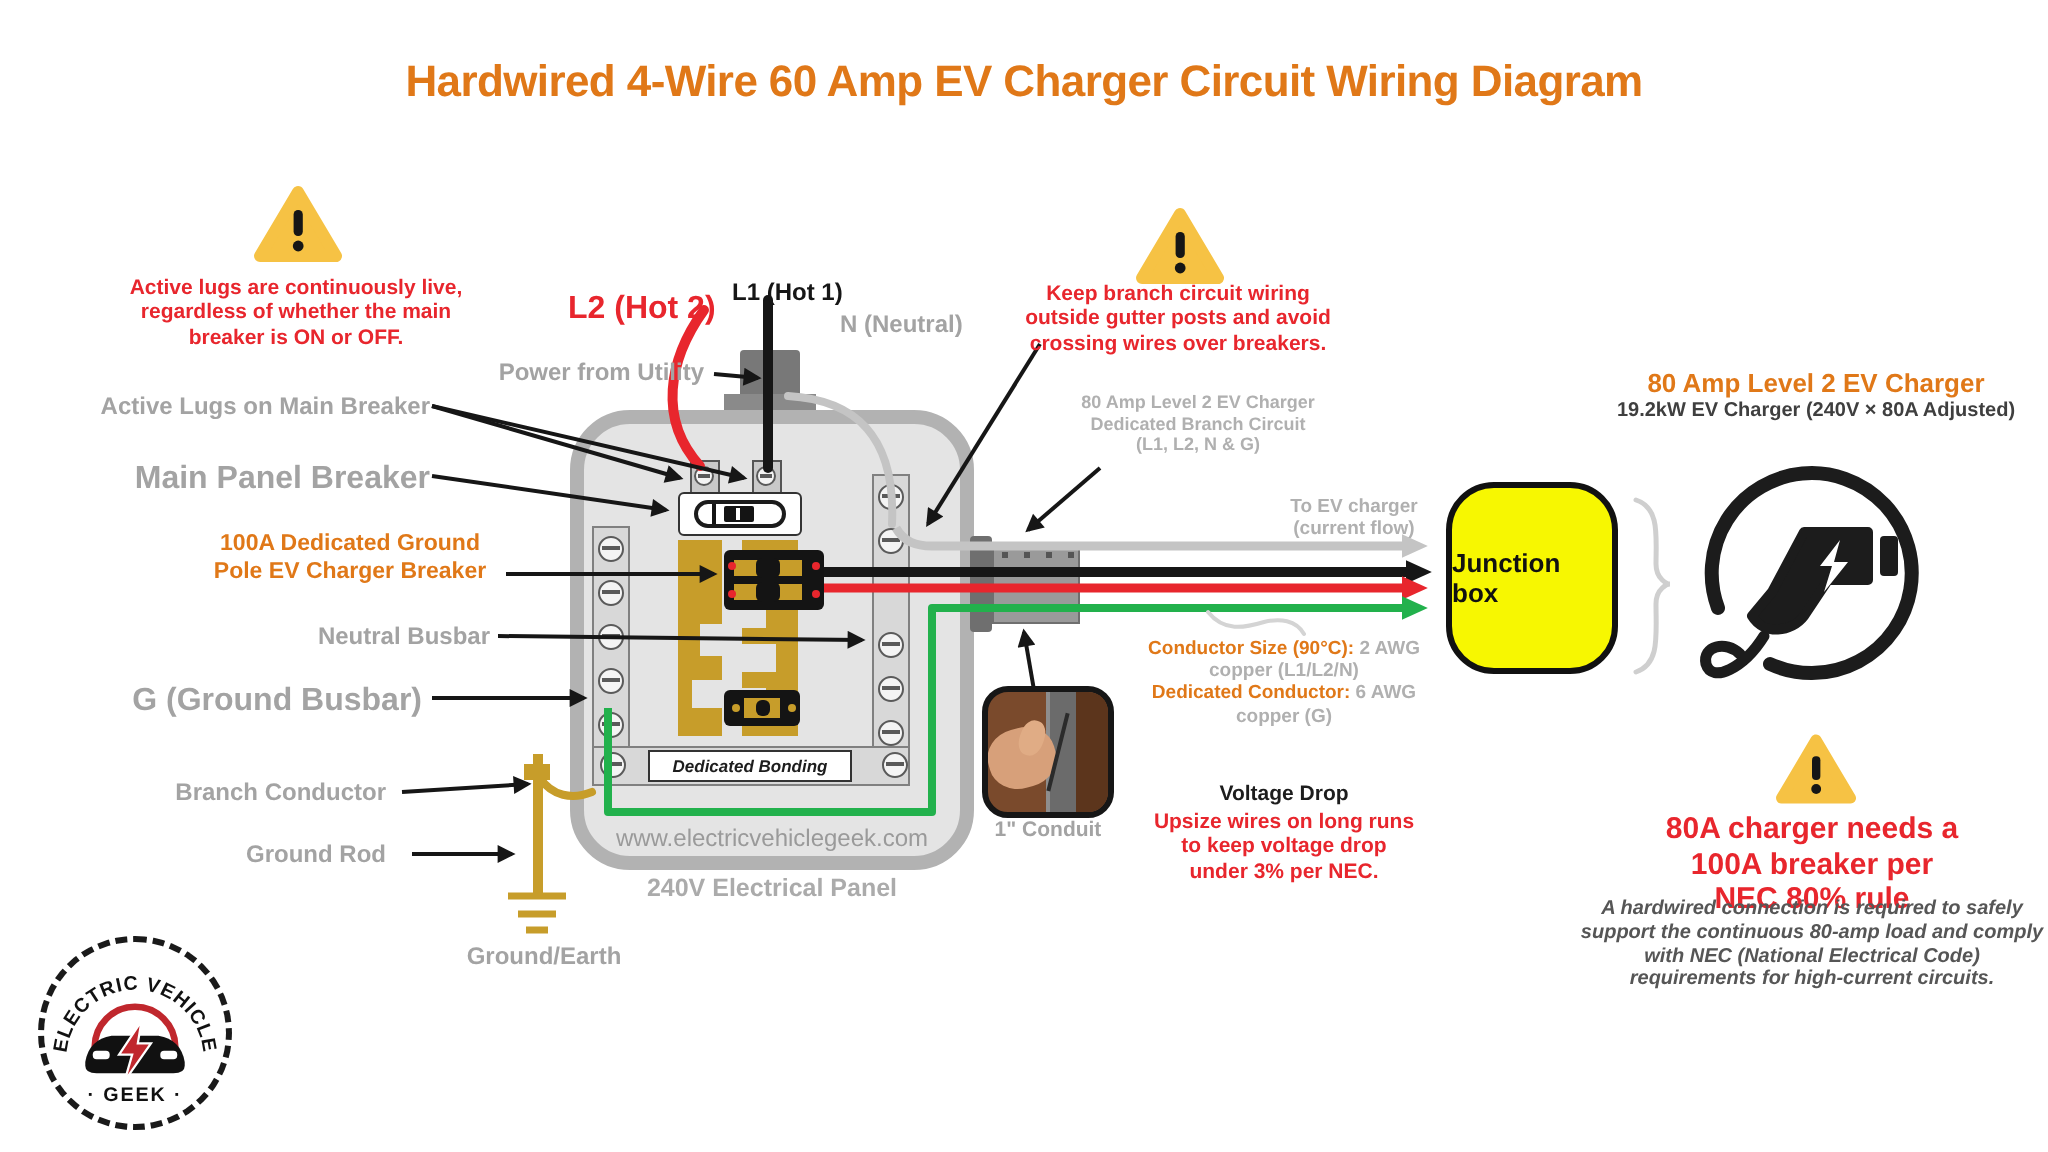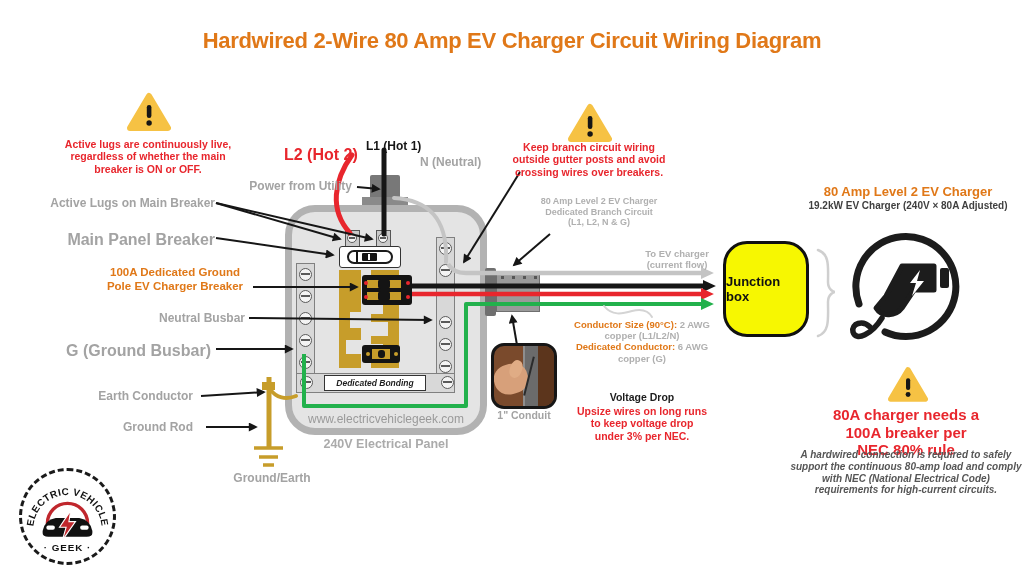--- a/index.html
+++ b/index.html
@@ -34,21 +34,21 @@
   
   .logo{position:absolute;left:19px;top:468px;width:97px;height:97px;border:3px dashed #1a1a1a;
         border-radius:50%;background:#fff;box-sizing:border-box;}
   svg text{font-family:"Liberation Sans",sans-serif;}
 </style>
 </head>
 <body>
 
 <div id="stage">
 
-  <div class="lbl orange tc" style="left:0;top:28px;width:1024px;font-size:22px;letter-spacing:-0.3px;">Hardwired 2-Wire 80 Amp EV Charger Circuit Wiring Diagram</div>
+  <div class="lbl orange tc" style="left:0;top:28px;width:1024px;font-size:22px;letter-spacing:-0.3px;">Hardwired 4-Wire 60 Amp EV Charger Circuit Wiring Diagram</div>
 
   <div class="abs" style="left:370px;top:175px;width:30px;height:24px;background:#787878;border-radius:2px;"></div>
   <div class="abs" style="left:362px;top:197px;width:46px;height:10px;background:#8a8a8a;"></div>
 
   <div class="panel"></div>
 
   <div class="abs" style="left:345px;top:230px;width:15px;height:17px;background:#c9c9c9;border:1.5px solid #555;box-sizing:border-box;"></div>
   <div class="abs" style="left:376px;top:230px;width:15px;height:17px;background:#c9c9c9;border:1.5px solid #555;box-sizing:border-box;"></div>
   <div class="screw sm" style="left:347px;top:233px;"></div>
   <div class="screw sm" style="left:378px;top:233px;"></div>
@@ -184,21 +184,21 @@
     <rect x="19.8" y="13" width="4.6" height="13" rx="2.2" fill="#161616"></rect>
     <circle cx="22.1" cy="31" r="2.7" fill="#161616"></circle>
   </svg>
 
   <div class="lbl red tc" style="left:52px;top:138px;width:192px;font-size:10.5px;">Active lugs are continuously live, regardless of whether the main breaker is ON or OFF.</div>
   <div class="lbl gray tr" style="left:40px;top:196px;width:175px;font-size:12px;">Active Lugs on Main Breaker</div>
   <div class="lbl gray tr" style="left:40px;top:231px;width:175px;font-size:16px;">Main Panel Breaker</div>
   <div class="lbl orange tc" style="left:100px;top:266px;width:150px;font-size:11.5px;">100A Dedicated Ground Pole EV Charger Breaker</div>
   <div class="lbl gray tr" style="left:70px;top:311px;width:175px;font-size:12px;">Neutral Busbar</div>
   <div class="lbl gray tr" style="left:36px;top:342px;width:175px;font-size:16px;">G (Ground Busbar)</div>
-  <div class="lbl gray tr" style="left:18px;top:389px;width:175px;font-size:12px;">Earth Conductor</div>
+  <div class="lbl gray tr" style="left:18px;top:389px;width:175px;font-size:12px;">Branch Conductor</div>
   <div class="lbl gray tr" style="left:18px;top:420px;width:175px;font-size:12px;">Ground Rod</div>
   <div class="lbl gray tc" style="left:222px;top:471px;width:100px;font-size:12px;">Ground/Earth</div>
 
   <div class="lbl red" style="left:284px;top:146px;font-size:16px;">L2 (Hot 2)</div>
   <div class="lbl black" style="left:366px;top:139px;font-size:12px;color:#161616;">L1 (Hot 1)</div>
   <div class="lbl gray" style="left:420px;top:155px;font-size:12px;">N (Neutral)</div>
   <div class="lbl gray tr" style="left:246px;top:179px;width:106px;font-size:12px;">Power from Utility</div>
 
   <div class="lbl red tc" style="left:508px;top:141px;width:162px;font-size:10.5px;">Keep branch circuit wiring outside gutter posts and avoid crossing wires over breakers.</div>
   <div class="lbl tc" style="left:538px;top:196px;width:122px;font-size:9px;color:#b0b0b0;">80 Amp Level 2 EV Charger Dedicated Branch Circuit (L1, L2, N &amp; G)</div>

